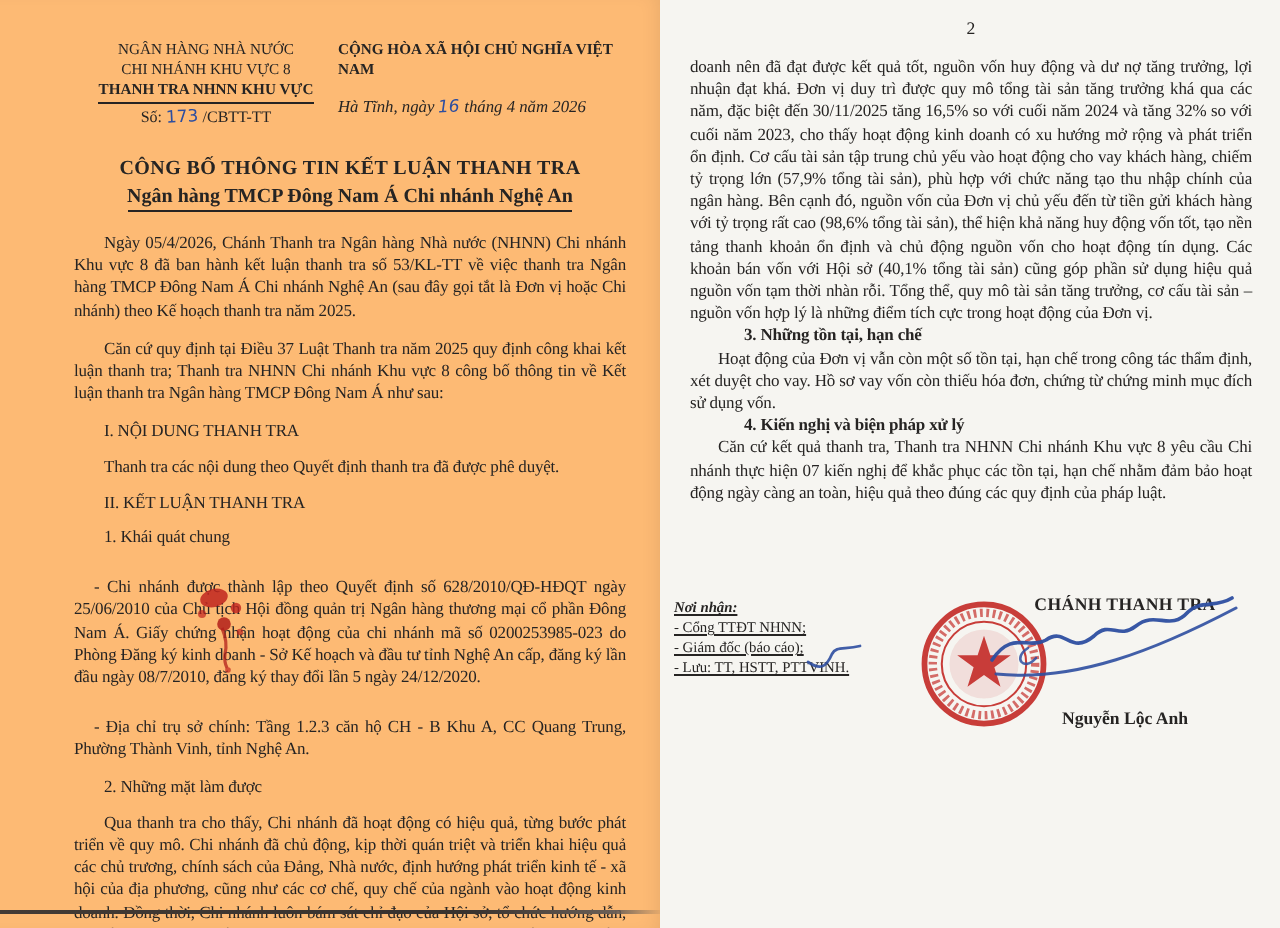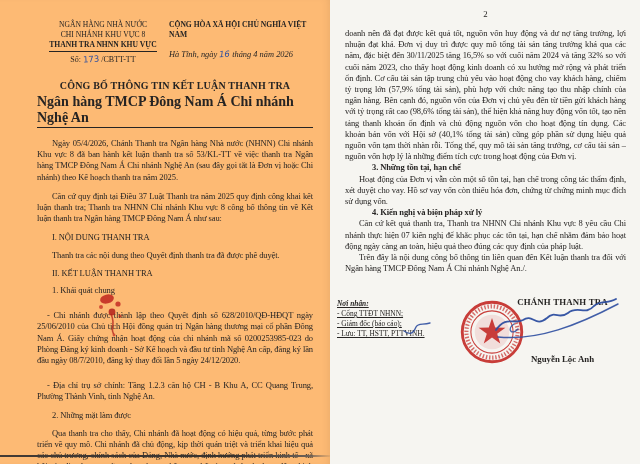--- a/index.html
+++ b/index.html
@@ -23,21 +23,21 @@
   .hdr{display:flex;}
   .hdr-issuer{width:132px;text-align:center;font-size:7.6px;line-height:10px;}
   .hdr-national{flex:1;font-size:7.6px;line-height:10px;}
   .u{display:inline-block;border-bottom:1px solid #262423;padding-bottom:1px;}
   .b{font-weight:bold;}
   .docno{margin-top:2px;font-size:8px;}
   .ink{color:#2d4ea0;}
   .hand{font-family:"DejaVu Sans",sans-serif;font-size:8.5px;display:inline-block;transform:rotate(-3deg);}
   .dateline{margin-top:9px;font-style:italic;font-size:8.4px;}
   .doc-title{margin-top:15px;text-align:center;font-weight:bold;font-size:10px;letter-spacing:.2px;}
-  .doc-subtitle{margin-top:3px;font-weight:bold;font-size:14px;}
+  .doc-subtitle{margin-top:3px;text-align:center;font-weight:bold;font-size:10px;}
   .doc-subtitle span{display:inline-block;border-bottom:1px solid #262423;padding-bottom:1px;}
   .body-txt{font-size:8.5px;line-height:11.2px;text-align:justify;letter-spacing:-0.1px;}
   .par{margin:0;text-indent:15px;}
   .par-dash{margin:0;text-indent:10px;}
   .hsec{margin:0;font-weight:normal;text-indent:15px;}
   .mt10{margin-top:10px;} .mt8{margin-top:8px;} .mt7{margin-top:7px;}
   .mt6{margin-top:6px;} .mt1{margin-top:14px;}
 
   .ink-stain{position:absolute;left:92px;top:290px;width:44px;height:48px;}
   .scan-edge{position:absolute;left:0;top:455px;width:333px;height:2px;
@@ -125,21 +125,20 @@
   <div class="page page-right">
     <div class="p2-inner">
       <div class="pagenum">2</div>
 
       <div class="body-txt">
         <p class="par2-flush">doanh nên đã đạt được kết quả tốt, nguồn vốn huy động và dư nợ tăng trưởng, lợi nhuận đạt khá. Đơn vị duy trì được quy mô tổng tài sản tăng trưởng khá qua các năm, đặc biệt đến 30/11/2025 tăng 16,5% so với cuối năm 2024 và tăng 32% so với cuối năm 2023, cho thấy hoạt động kinh doanh có xu hướng mở rộng và phát triển ổn định. Cơ cấu tài sản tập trung chủ yếu vào hoạt động cho vay khách hàng, chiếm tỷ trọng lớn (57,9% tổng tài sản), phù hợp với chức năng tạo thu nhập chính của ngân hàng. Bên cạnh đó, nguồn vốn của Đơn vị chủ yếu đến từ tiền gửi khách hàng với tỷ trọng rất cao (98,6% tổng tài sản), thể hiện khả năng huy động vốn tốt, tạo nền tảng thanh khoản ổn định và chủ động nguồn vốn cho hoạt động tín dụng. Các khoản bán vốn với Hội sở (40,1% tổng tài sản) cũng góp phần sử dụng hiệu quả nguồn vốn tạm thời nhàn rỗi. Tổng thể, quy mô tài sản tăng trưởng, cơ cấu tài sản – nguồn vốn hợp lý là những điểm tích cực trong hoạt động của Đơn vị.</p>
         <p class="hsec2 mt8">3. Những tồn tại, hạn chế</p>
         <p class="par2 mt7">Hoạt động của Đơn vị vẫn còn một số tồn tại, hạn chế trong công tác thẩm định, xét duyệt cho vay. Hồ sơ vay vốn còn thiếu hóa đơn, chứng từ chứng minh mục đích sử dụng vốn.</p>
         <p class="hsec2 mt8">4. Kiến nghị và biện pháp xử lý</p>
         <p class="par2 mt7">Căn cứ kết quả thanh tra, Thanh tra NHNN Chi nhánh Khu vực 8 yêu cầu Chi nhánh thực hiện 07 kiến nghị để khắc phục các tồn tại, hạn chế nhằm đảm bảo hoạt động ngày càng an toàn, hiệu quả theo đúng các quy định của pháp luật.</p>
-        <p class="par2 mt8">Trên đây là nội dung công bố thông tin liên quan đến Kết luận thanh tra đối với Ngân hàng TMCP Đông Nam Á Chi nhánh Nghệ An./.</p>
       </div>
     </div>
 
     <div class="recipients">
       <div class="lbl">Nơi nhận:</div>
       <div>- Cổng TTĐT NHNN;</div>
       <div>- Giám đốc (báo cáo);</div>
       <div>- Lưu: TT, HSTT, PTTVINH.</div>
     </div>
 

